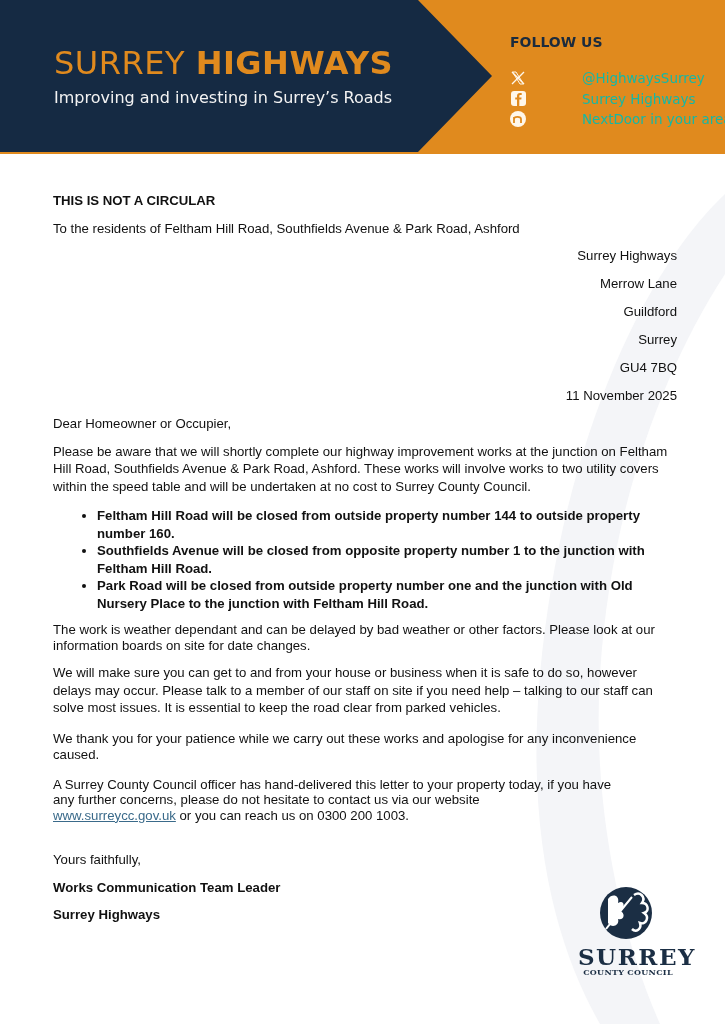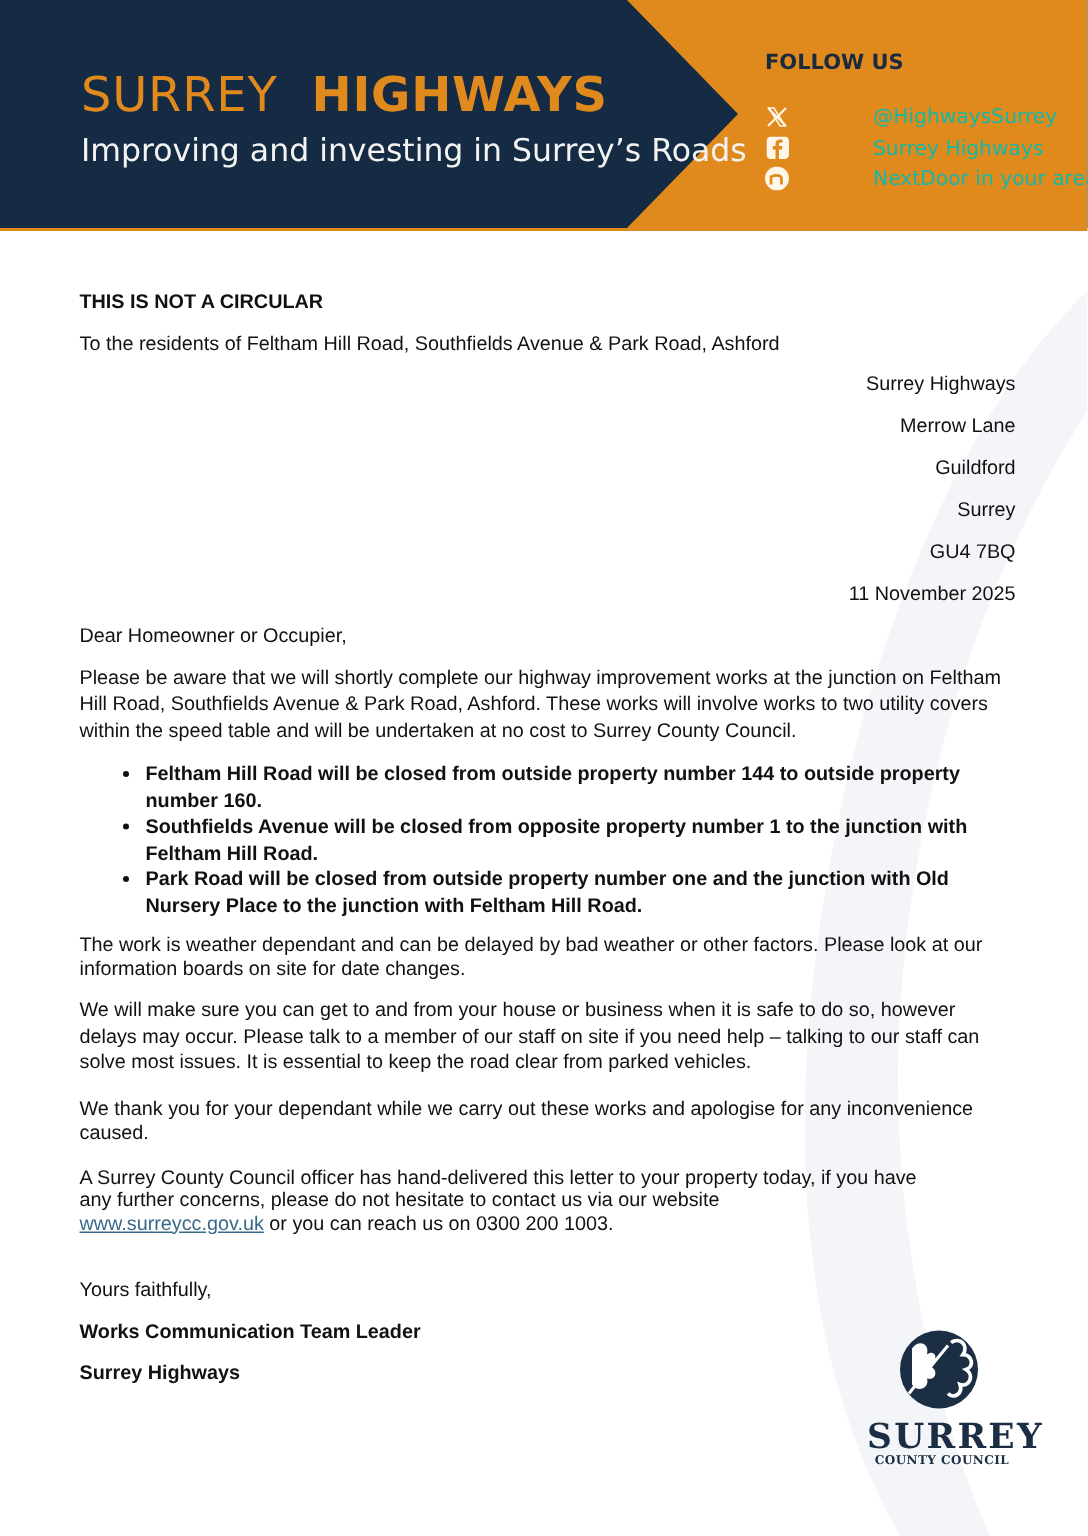--- a/index.html
+++ b/index.html
@@ -14,25 +14,25 @@
     background: #152a43; overflow: hidden;
   }
   .banner-orange {
     position: absolute; left: 0; top: 0; width: 725px; height: 152px;
   }
   .brand {
     position: absolute; left: 54px; top: 44px;
     font-family: "DejaVu Sans", sans-serif;
     color: #e08a1e; font-size: 32px; letter-spacing: 0.5px; white-space: nowrap;
   }
-  .brand b { font-weight: bold; margin-left: 12px; }
+  .brand b { font-weight: bold; }
   .tagline {
     position: absolute; left: 54px; top: 88px;
     font-family: "DejaVu Sans", sans-serif;
-    color: #f3f3f3; font-size: 21px; white-space: nowrap;
+    color: #f3f3f3; font-size: 16px; white-space: nowrap;
   }
   .follow {
     position: absolute; left: 510px; top: 34px;
     font-family: "DejaVu Sans", sans-serif;
   }
   .follow-title { color: #1b2b3d; font-weight: bold; font-size: 14px; margin-bottom: 18px; }
   .follow-item {
     display: flex; align-items: center; color: #14b8a6; font-size: 13.5px;
     height: 20.5px; white-space: nowrap; gap: 47px;
   }
@@ -133,21 +133,21 @@
   <div class="p">Please be aware that we will shortly complete our highway improvement works at the junction on Feltham Hill Road, Southfields Avenue &amp; Park Road, Ashford. These works will involve works to two utility covers within the speed table and will be undertaken at no cost to Surrey County Council.</div>
 
   <ul class="closures">
     <li>Feltham Hill Road will be closed from outside property number 144 to outside property number 160.</li>
     <li>Southfields Avenue will be closed from opposite property number 1 to the junction with Feltham Hill Road.</li>
     <li>Park Road will be closed from outside property number one and the junction with Old Nursery Place to the junction with Feltham Hill Road.</li>
   </ul>
 
   <div class="p" style="line-height:16px;">The work is weather dependant and can be delayed by bad weather or other factors. Please look at our information boards on site for date changes.</div>
   <div class="p">We will make sure you can get to and from your house or business when it is safe to do so, however delays may occur. Please talk to a member of our staff on site if you need help – talking to our staff can solve most issues. It is essential to keep the road clear from parked vehicles.</div>
-  <div class="p" style="line-height:16px; margin-top:14px;">We thank you for your dependant while we carry out these works and apologise for any inconvenience caused.</div>
+  <div class="p" style="line-height:16px; margin-top:14px;">We thank you for your patience while we carry out these works and apologise for any inconvenience caused.</div>
   <div class="p" style="line-height:15.5px; margin-top:14px; width:560px;">
     <span>A Surrey County Council officer has hand-delivered this letter to your property today, if you have any further concerns, please do not hesitate to contact us via our website</span><br>
     <a class="link" href="#">www.surreycc.gov.uk</a><span> or you can reach us on 0300 200 1003.</span>
   </div>
 
   <div class="signoff" style="margin-top:28px;">
     <div>Yours faithfully,</div>
     <div class="bold">Works Communication Team Leader</div>
     <div class="bold">Surrey Highways</div>
   </div>

